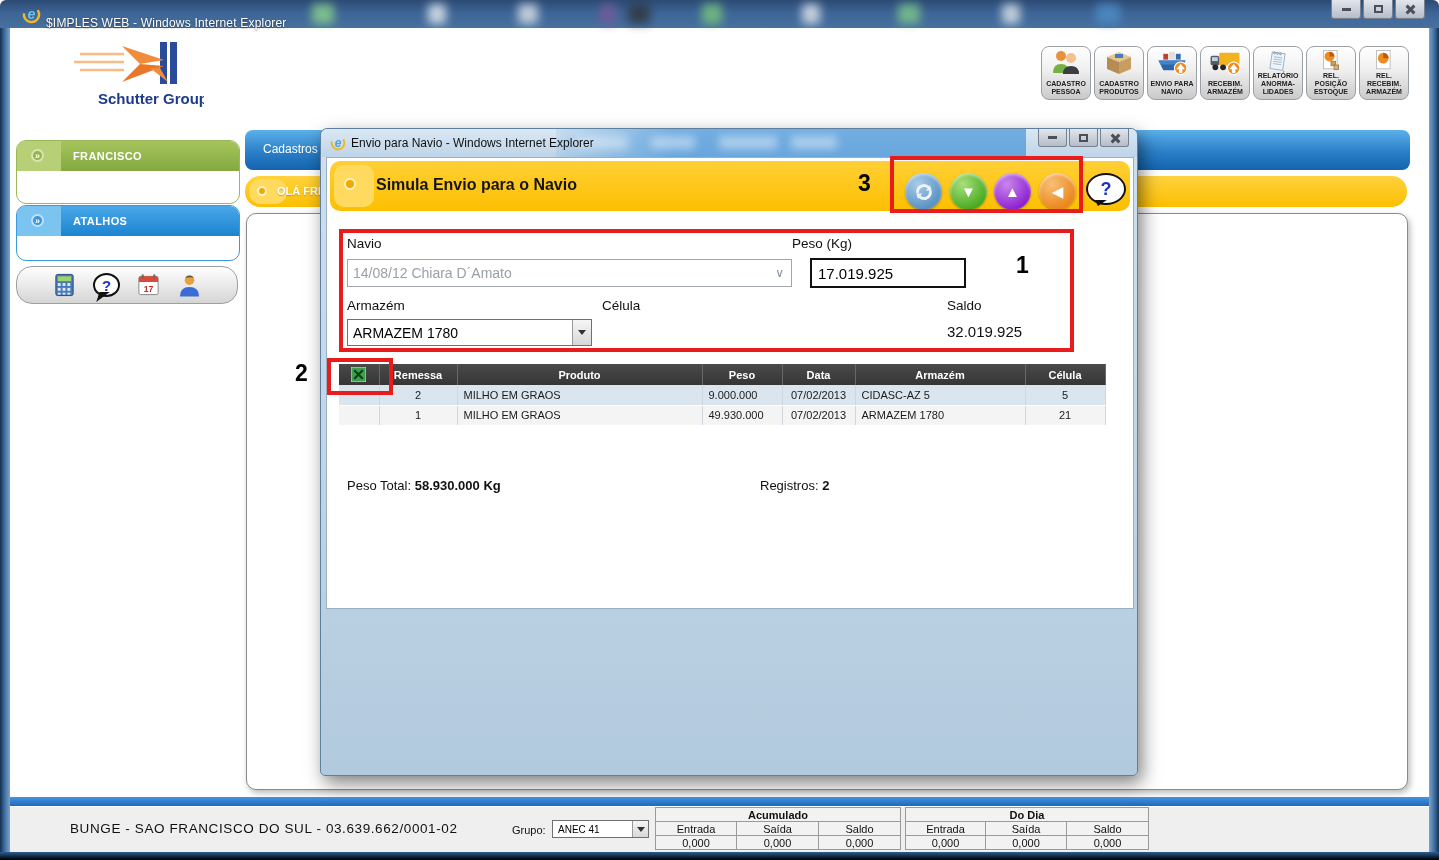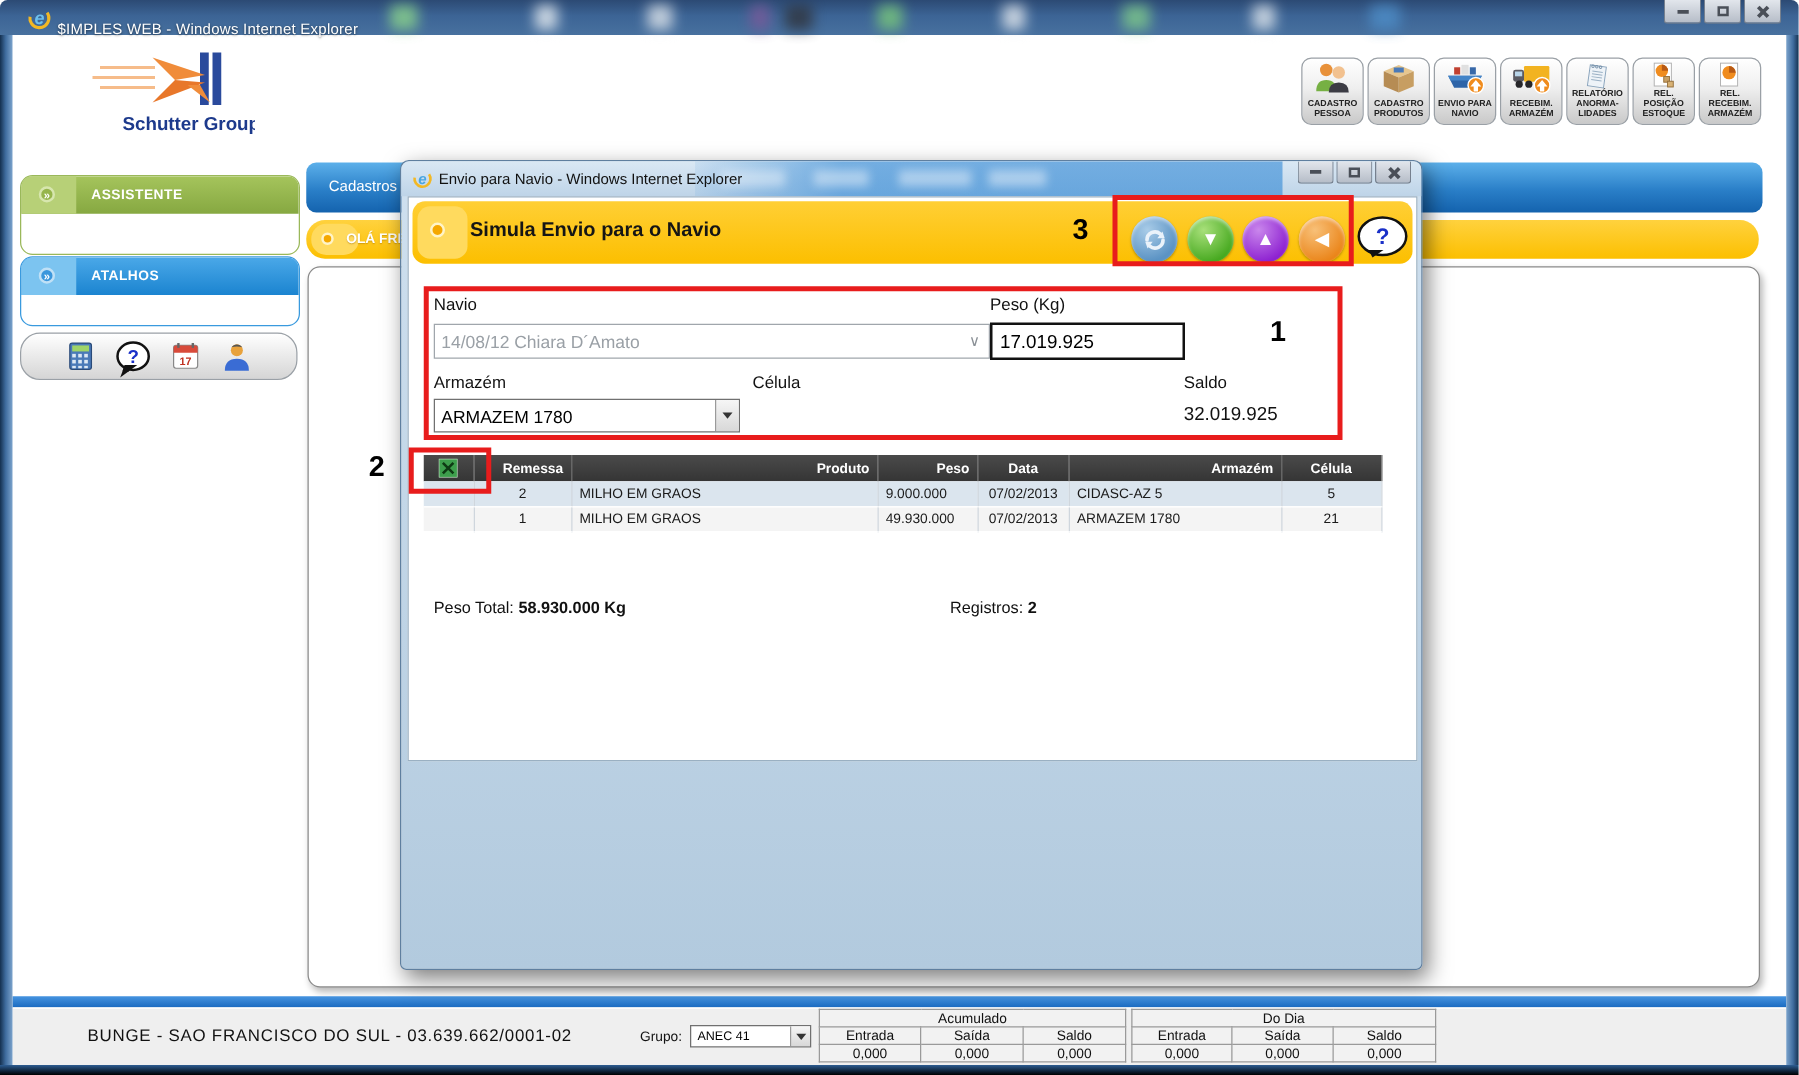--- a/index.html
+++ b/index.html
@@ -71,38 +71,38 @@
 
   .flabel{position:absolute;font-size:13.5px;color:#111}
   .fakesel{position:absolute;background:#fff;border:1px solid #707070;display:flex;align-items:center;font-size:14px;color:#000;overflow:hidden;white-space:nowrap;padding-left:5px}
   .fakesel .sbtn{margin-left:auto;width:19px;align-self:stretch;background:linear-gradient(180deg,#f6f6f6,#d8d8d8);border-left:1px solid #9a9a9a;display:flex;align-items:center;justify-content:center;flex:0 0 19px}
   .tri-dn{width:0;height:0;border-left:4px solid transparent;border-right:4px solid transparent;border-top:5px solid #333}
   .sel-disabled{border:1px solid #a0a6ac;color:#9aa0a6}
   .sel-disabled .plainchev{margin-left:auto;margin-right:7px;color:#8a9096;font-size:12px}
   .textinput{position:absolute;border:2px solid #111;background:#fff;font-size:15px;color:#000;display:flex;align-items:center;padding-left:6px}
 
   table.grid{position:absolute;border-collapse:collapse;table-layout:fixed;width:766px;font-size:11px}
-  table.grid th{background:linear-gradient(180deg,#4a4a4a,#353535);color:#fff;font-weight:bold;height:21px;border-right:1px solid #686868;padding:0 6px;text-align:right}
+  table.grid th{background:linear-gradient(180deg,#4a4a4a,#353535);color:#fff;font-weight:bold;height:21px;border-right:1px solid #686868;padding:0 6px;text-align:center}
   table.grid td{height:20px;border-right:1px solid #cfd6dd;border-bottom:1px solid #fff;padding:0 6px;color:#1a1a1a}
   tr.r0 td{background:#dbe5ee}
   tr.r1 td{background:#f4f4f4}
   .ar{text-align:left}.ac{text-align:center!important}
   .xlicon{display:block;margin:0 auto}
 
   .totline{position:absolute;font-size:13px;color:#111}
   .totline b{font-weight:bold}
 
   
   .bluestrip{left:10px;top:797px;width:1419px;height:9px;background:linear-gradient(180deg,#4694e0,#1a6ac0);z-index:3}
   .statusarea{left:10px;top:806px;width:1419px;height:46px;background:#efefef;border-top:1px solid #fff;z-index:3}
   .company{position:absolute;left:60px;top:14px;font-size:13.5px;color:#111;letter-spacing:.6px}
   .grplbl{position:absolute;left:502px;top:17px;font-size:11px;color:#111}
   table.stat{position:absolute;border-collapse:collapse;font-size:11px;color:#111}
   table.stat td{border:1px solid #9a9a9a;background:#f2f2f2;text-align:center;height:14px;padding:0 3px}
-  table.stat .hd{font-weight:normal}
+  table.stat .hd{font-weight:bold}
 </style>
 </head>
 <body>
 
 <div class="abs titlebar">
   <svg class="abs" style="left:22px;top:5px" width="19" height="19" viewBox="0 0 20 20">
     <circle cx="10" cy="10" r="8" fill="none" stroke="#f2b824" stroke-width="2.6" stroke-dasharray="31 20" transform="rotate(-35 10 10)"></circle>
     <text x="10" y="15" text-anchor="middle" font-size="15" font-style="italic" font-weight="bold" fill="#6cc0ee">e</text>
   </svg>
   <span class="title">$IMPLES WEB - Windows Internet Explorer</span>
@@ -240,21 +240,21 @@
   <div class="tab"></div>
   <div class="dot"></div>
   <span class="gt">OLÁ FRE</span>
 </div>
 <div class="abs panel"></div>
 
 <div class="sbox" style="top:140px;height:64px;border:1px solid #9ab85a">
   <div class="hd" style="background:linear-gradient(180deg,#a5c45c,#86a841)">
     <div class="tab" style="background:#b7d077"></div>
     <div class="ring" style="background:#96b54c;border:2px solid #d7e6ae">»</div>
-    <div class="t">ASSISTENTE</div>
+    <div class="t">FRANCISCO</div>
   </div>
 </div>
 <div class="sbox" style="top:205px;height:56px;border:1px solid #3a9ade">
   <div class="hd" style="background:linear-gradient(180deg,#4aa8e8,#1b84d0)">
     <div class="tab" style="background:#7cc4f0"></div>
     <div class="ring" style="background:#3a96dc;border:2px solid #bfe0f6">»</div>
     <div class="t">ATALHOS</div>
   </div>
 </div>
 <div class="abs iconbar">
@@ -348,21 +348,21 @@
     <div class="redbox" style="left:12px;top:71px;width:735px;height:123px"></div>
     <span class="annot" style="left:689px;top:94px">1</span>
 
     <span class="flabel" style="left:20px;top:78px">Navio</span>
     <div class="fakesel sel-disabled" style="left:20px;top:101px;width:445px;height:28px">
       <span>14/08/12 Chiara D´Amato</span>
       <span class="plainchev">∨</span>
     </div>
 
     <span class="flabel" style="left:465px;top:78px">Peso (Kg)</span>
-    <div class="textinput" style="left:465px;top:100px;width:156px;height:30px">
+    <div class="textinput" style="left:483px;top:100px;width:156px;height:30px">
       <span>17.019.925</span>
     </div>
 
     <span class="flabel" style="left:20px;top:140px">Armazém</span>
     <div class="fakesel" style="left:20px;top:161px;width:245px;height:27px">
       <span>ARMAZEM 1780</span>
       <span class="sbtn">
           <span class="tri-dn"></span>
         </span>
     </div>

